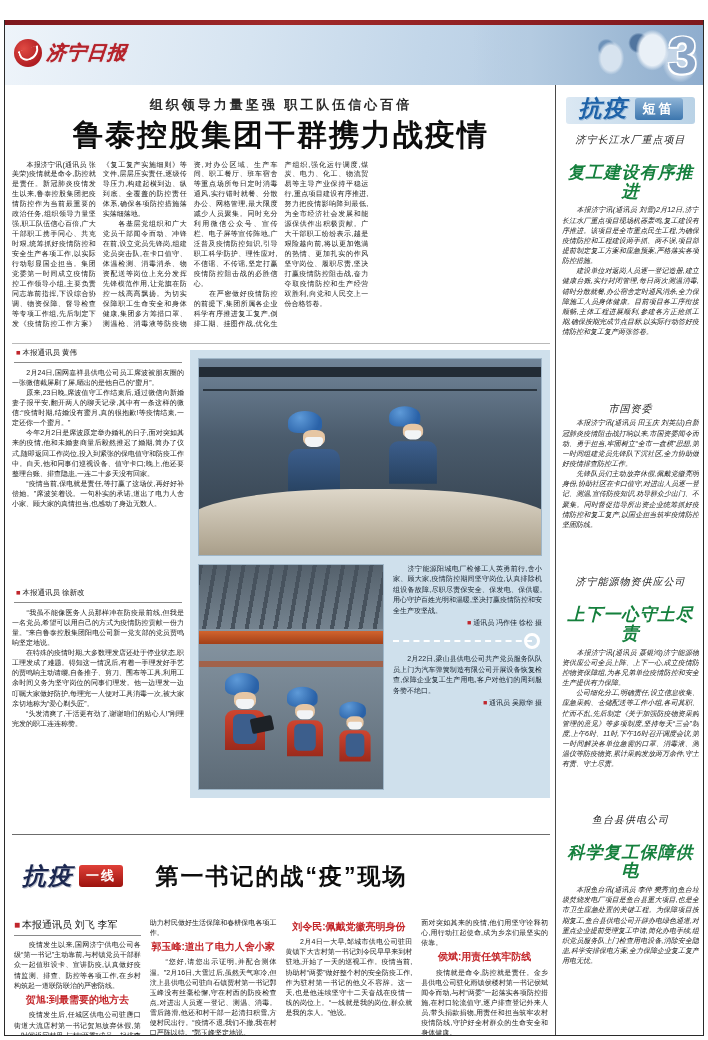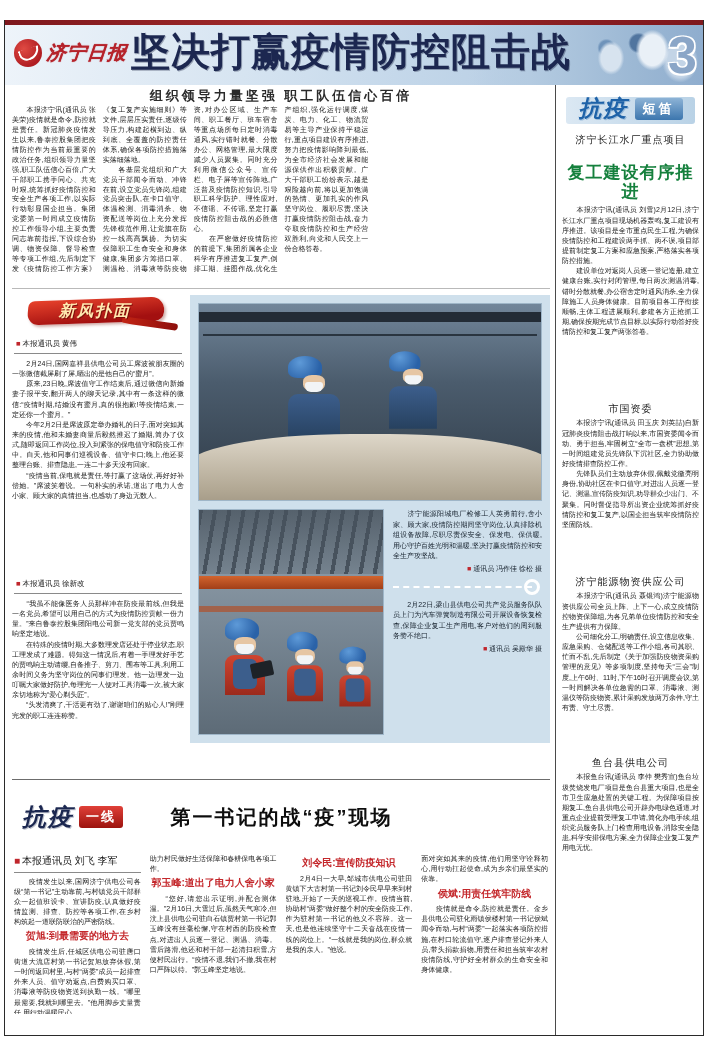--- a/index.html
+++ b/index.html
@@ -25,21 +25,21 @@
   .date-block{position:absolute;right:64px;top:15px;text-align:right;color:#1c3f77;z-index:2;}
   .date-line{font-size:11px;font-weight:bold;letter-spacing:1px;}
   .credits-line{font-size:6.5px;margin-top:3px;color:#27416f;}
   .page-num{position:absolute;right:6px;top:0px;font-size:52px;line-height:60px;font-weight:900;color:#8ba6c7;z-index:2;
     text-shadow:-1.5px -1.5px 0 #fff,1.5px -1.5px 0 #fff,-1.5px 1.5px 0 #fff,1.5px 1.5px 0 #fff;}
   
   .content{display:flex;height:951px;}
   .main{flex:1;padding:0 5px 0 7px;overflow:hidden;}
   .right-col{width:148px;border-left:1.5px solid #4a4a4a;padding:3px 4px 0 6px;overflow:hidden;}
   
-  .lead{text-align:center;padding-top:2px;}
+  .lead{text-align:center;padding-top:11px;}
   .lead-kicker{font-size:13px;font-weight:600;color:#2a2a2a;letter-spacing:3px;}
   .lead-headline{font-size:30px;font-weight:900;color:#0d0d0d;letter-spacing:2px;margin:5px 0 9px;line-height:1.05;}
   .lead-body{column-count:6;column-gap:7px;column-fill:auto;height:176px;overflow:hidden;font-size:7px;line-height:1.42;text-align:justify;white-space:pre-line;color:#191919;}
   
   .mid-row{display:flex;border-top:1px solid #b9b9b9;margin-top:7px;padding-top:4px;height:486px;}
   .left-col{width:178px;padding-right:6px;overflow:hidden;}
   .flag{position:relative;width:152px;height:32px;margin:4px auto 10px;}
   .flag-bg{position:absolute;left:6px;top:2px;right:10px;bottom:6px;background:linear-gradient(175deg,#e8432c,#a31010 80%);border-radius:6px 14px 8px 12px;transform:skewX(-7deg) rotate(-2deg);box-shadow:2px 2px 3px rgba(120,20,10,.35);}
   .flag-tail{position:absolute;right:-4px;bottom:2px;width:56px;height:7px;background:linear-gradient(90deg,#c22414,#8d0f0c);border-radius:0 8px 10px 50%;transform:rotate(8deg);}
   .flag-text{position:absolute;left:0;right:6px;top:4px;text-align:center;font-size:16px;font-weight:900;font-style:italic;color:#ffe9b0;letter-spacing:2px;text-shadow:1px 1px 0 #7d0e0a;}
@@ -78,71 +78,66 @@
   .caption{font-size:7px;line-height:1.5;text-align:justify;color:#15202c;white-space:pre-line;}
   .credit{font-size:7px;text-align:right;margin-top:2px;color:#15202c;}
   .dash-sep{border-top:2px dashed #fff;margin:12px 10px 12px 0;position:relative;}
   .dash-sep::after{content:"";position:absolute;right:-8px;top:-9px;width:10px;height:10px;border:3.5px solid #fff;border-radius:50%;}
   
   .bottom-section{border-top:1.5px solid #6c6c6c;margin-top:5px;padding-top:7px;}
   .bs-header{display:flex;align-items:center;margin-bottom:7px;}
   .battle-badge{display:flex;align-items:center;margin-left:10px;flex:0 0 auto;}
   .badge-kang{font-family:"DejaVu Serif","Liberation Serif",serif;font-size:24px;font-weight:900;font-style:italic;color:#1b2750;letter-spacing:2px;text-shadow:1px 1px 0 rgba(27,39,80,.3);}
   .badge-line{background:linear-gradient(180deg,#e04038,#9c130e);color:#fff;font-size:13px;font-weight:800;padding:2px 7px;border-radius:3px;margin-left:5px;letter-spacing:2px;}
-  .bs-headline{flex:1;text-align:center;font-size:20px;font-weight:900;letter-spacing:2px;color:#0d0d0d;padding-right:110px;}
+  .bs-headline{flex:1;text-align:center;font-size:23px;font-weight:900;letter-spacing:2px;color:#0d0d0d;padding-right:110px;}
   .bs-cols{display:flex;gap:9px;height:160px;overflow:hidden;padding:0 2px;}
   .bs-col{flex:1;font-size:7px;line-height:1.45;text-align:justify;color:#191919;overflow:hidden;}
   .bs-col p{margin:0;white-space:pre-line;}
   .subhead{color:#c4272b;font-weight:800;font-size:10px;text-align:center;line-height:1.25;margin:3px 0 4px;}
   .bs-byline{font-size:10px;border-bottom:1px solid #8a8a8a;padding-bottom:3px;margin-bottom:4px;}
   
   .kangyi-badge{display:flex;align-items:center;justify-content:center;margin:5px 0 9px;position:relative;}
   .kangyi-badge::before{content:"";position:absolute;left:4px;right:4px;top:4px;bottom:0;background:linear-gradient(90deg,#dbe8f3,#b9d2e6);border-radius:3px;z-index:0;}
   .ky-main{position:relative;z-index:1;font-family:"DejaVu Serif","Liberation Serif",serif;font-size:23px;font-weight:900;font-style:italic;color:#1e62a8;letter-spacing:2px;text-shadow:1px 1px 0 rgba(30,98,168,.3);}
   .ky-sub{position:relative;z-index:1;background:linear-gradient(180deg,#8db3d6,#3c76ae);color:#fff;font-size:13px;font-weight:800;letter-spacing:3px;padding:2px 8px;border-radius:3px;margin-left:6px;}
-  .r-art{margin-bottom:9px;}
+  .r-art{margin-bottom:9px;font-style:italic;}
   .r-kicker{text-align:center;font-size:10px;color:#1d1d1d;margin-bottom:2px;letter-spacing:1px;}
   .r-headline{text-align:center;font-size:17px;font-weight:900;letter-spacing:1px;color:#15803d;margin-bottom:4px;line-height:1.1;}
   .r-body{font-size:7px;line-height:1.45;text-align:justify;white-space:pre-line;color:#191919;overflow:hidden;}
   .rb0{height:188px;} .rb1{height:148px;} .rb2{height:156px;} .rb3{height:116px;}
 </style>
 </head>
 <body>
 
 <div class="sheet">
   <div class="top-strip"></div>
 
   <header class="masthead">
     <div class="mh-photo"></div>
     <div class="brand">
       <span class="brand-mark"></span>
       <span class="brand-name">济宁日报</span>
     </div>
-    <div class="banner-title">坚决打赢疫情防控阻击战</div>
     <div class="page-num">3</div>
   </header>
 
   <div class="content">
 
     <div class="main">
 
       <section class="lead">
         <div class="lead-kicker">组织领导力量坚强 职工队伍信心百倍</div>
+        <h2 class="lead-headline">鲁泰控股集团干群携力战疫情</h2>
         <div class="lead-body">　　本报济宁讯(通讯员 张美荣)疫情就是命令,防控就是责任。新冠肺炎疫情发生以来,鲁泰控股集团把疫情防控作为当前最重要的政治任务,组织领导力量坚强,职工队伍信心百倍,广大干部职工携手同心、共克时艰,统筹抓好疫情防控和安全生产各项工作,以实际行动彰显国企担当。集团党委第一时间成立疫情防控工作领导小组,主要负责同志靠前指挥,下设综合协调、物资保障、督导检查等专项工作组,先后制定下发《疫情防控工作方案》《复工复产实施细则》等文件,层层压实责任,逐级传导压力,构建起横到边、纵到底、全覆盖的防控责任体系,确保各项防控措施落实落细落地。
 　　各基层党组织和广大党员干部闻令而动、冲锋在前,设立党员先锋岗,组建党员突击队,在卡口值守、体温检测、消毒消杀、物资配送等岗位上充分发挥先锋模范作用,让党旗在防控一线高高飘扬。为切实保障职工生命安全和身体健康,集团多方筹措口罩、测温枪、消毒液等防疫物资,对办公区域、生产车间、职工餐厅、班车宿舍等重点场所每日定时消毒通风,实行错时就餐、分散办公、网格管理,最大限度减少人员聚集。同时充分利用微信公众号、宣传栏、电子屏等宣传阵地,广泛普及疫情防控知识,引导职工科学防护、理性应对,不信谣、不传谣,坚定打赢疫情防控阻击战的必胜信心。
 　　在严密做好疫情防控的前提下,集团所属各企业科学有序推进复工复产,倒排工期、挂图作战,优化生产组织,强化运行调度,煤炭、电力、化工、物流贸易等主导产业保持平稳运行,重点项目建设有序推进,努力把疫情影响降到最低,为全市经济社会发展和能源保供作出积极贡献。广大干部职工纷纷表示,越是艰险越向前,将以更加饱满的热情、更加扎实的作风坚守岗位、履职尽责,坚决打赢疫情防控阻击战,奋力夺取疫情防控和生产经营双胜利,向党和人民交上一份合格答卷。</div>
       </section>
 
       <div class="mid-row">
         <aside class="left-col">
-          <div class="flag">
-            <div class="flag-bg"></div>
-            <div class="flag-tail"></div>
-            <div class="flag-text">新风扑面</div>
-          </div>
 
           <div class="byline">
             <span class="marker">■</span><span>本报通讯员 黄伟</span>
           </div>
           <div class="art-body art1-body">　　2月24日,国网嘉祥县供电公司员工席波被朋友圈的一张微信截屏刷了屏,晒出的是他自己的“蜜月”。
 　　原来,23日晚,席波值守工作结束后,通过微信向新婚妻子报平安,翻开两人的聊天记录,其中有一条这样的微信:“疫情时期,结婚没有蜜月,真的很抱歉!等疫情结束,一定还你一个蜜月。”
 　　今年2月2日是席波原定举办婚礼的日子,面对突如其来的疫情,他和未婚妻商量后毅然推迟了婚期,简办了仪式,随即返回工作岗位,投入到紧张的保电值守和防疫工作中。白天,他和同事们巡视设备、值守卡口;晚上,他还要整理台账、排查隐患,一连二十多天没有回家。
 　　“疫情当前,保电就是责任,等打赢了这场仗,再好好补偿她。”席波笑着说。一句朴实的承诺,道出了电力人舍小家、顾大家的真情担当,也感动了身边无数人。</div>
 
           <div class="byline">
@@ -228,21 +223,21 @@
             <p>　　疫情发生以来,国网济宁供电公司各级“第一书记”主动靠前,与村镇党员干部群众一起值班设卡、宣讲防疫,认真做好疫情监测、排查、防控等各项工作,在乡村构筑起一道联防联治的严密防线。</p>
             <div class="subhead">贺旭:到最需要的地方去</div>
             <p>　　疫情发生后,任城区供电公司驻唐口街道大流店村第一书记贺旭放弃休假,第一时间返回村里,与村“两委”成员一起排查外来人员、值守劝返点,自费购买口罩、消毒液等防疫物资送到执勤一线。“哪里最需要,我就到哪里去。”他用脚步丈量责任,用行动温暖民心。</p>
           </div>
           <div class="bs-col">
             <p>助力村民做好生活保障和春耕保电各项工作。</p>
             <div class="subhead">郭玉峰:道出了电力人舍小家</div>
             <p>　　“您好,请您出示证明,并配合测体温。”2月16日,大雪过后,虽然天气寒冷,但汶上县供电公司驻白石镇贾村第一书记郭玉峰没有丝毫松懈,守在村西的防疫检查点,对进出人员逐一登记、测温、消毒。雪后路滑,他还和村干部一起清扫积雪,方便村民出行。“疫情不退,我们不撤,我在村口严阵以待。”郭玉峰坚定地说。</p>
           </div>
           <div class="bs-col">
-            <div class="subhead">刘令民:宣传防疫知识</div>
+            <div class="subhead">刘令民:佩戴党徽亮明身份</div>
             <p>　　2月4日一大早,邹城市供电公司驻田黄镇下大古村第一书记刘令民早早来到村驻地,开始了一天的巡视工作。疫情当前,协助村“两委”做好整个村的安全防疫工作,作为驻村第一书记的他义不容辞。这一天,也是他连续坚守十二天奋战在疫情一线的岗位上。“一线就是我的岗位,群众就是我的亲人。”他说。</p>
           </div>
           <div class="bs-col">
             <p>面对突如其来的疫情,他们用坚守诠释初心,用行动扛起使命,成为乡亲们最坚实的依靠。</p>
             <div class="subhead">侯斌:用责任筑牢防线</div>
             <p>　　疫情就是命令,防控就是责任。金乡县供电公司驻化雨镇侯楼村第一书记侯斌闻令而动,与村“两委”一起落实各项防控措施,在村口轮流值守,逐户排查登记外来人员,带头捐款捐物,用责任和担当筑牢农村疫情防线,守护好全村群众的生命安全和身体健康。</p>
           </div>
         </div>
       </section>
     </div>
@@ -261,24 +256,26 @@
       </article>
 
       <article class="r-art">
         <div class="r-kicker">市国资委</div>
         <div class="r-body rb1">　　本报济宁讯(通讯员 田玉庆 刘英喆)自新冠肺炎疫情阻击战打响以来,市国资委闻令而动、勇于担当,牢固树立“全市一盘棋”思想,第一时间组建党员先锋队下沉社区,全力协助做好疫情排查防控工作。
 　　先锋队员们主动放弃休假,佩戴党徽亮明身份,协助社区在卡口值守,对进出人员逐一登记、测温,宣传防疫知识,劝导群众少出门、不聚集。同时督促指导所出资企业统筹抓好疫情防控和复工复产,以国企担当筑牢疫情防控坚固防线。</div>
       </article>
 
       <article class="r-art">
         <div class="r-kicker">济宁能源物资供应公司</div>
+        <h3 class="r-headline">上下一心守土尽责</h3>
         <div class="r-body rb2">　　本报济宁讯(通讯员 聂银鸿)济宁能源物资供应公司全员上阵、上下一心,成立疫情防控物资保障组,为各兄弟单位疫情防控和安全生产提供有力保障。
 　　公司细化分工,明确责任,设立信息收集、应急采购、仓储配送等工作小组,各司其职、忙而不乱,先后制定《关于加强防疫物资采购管理的意见》等多项制度,坚持每天“三会”制度,上午6时、11时,下午16时召开调度会议,第一时间解决各单位急需的口罩、消毒液、测温仪等防疫物资,累计采购发放两万余件,守土有责、守土尽责。</div>
       </article>
 
       <article class="r-art">
         <div class="r-kicker">鱼台县供电公司</div>
+        <h3 class="r-headline">科学复工保障供电</h3>
         <div class="r-body rb3">　　本报鱼台讯(通讯员 李仲 樊秀宣)鱼台垃圾焚烧发电厂项目是鱼台县重大项目,也是全市卫生应急处置的关键工程。为保障项目按期复工,鱼台县供电公司开辟办电绿色通道,对重点企业提前受理复工申请,简化办电手续,组织党员服务队上门检查用电设备,消除安全隐患,科学安排保电方案,全力保障企业复工复产用电无忧。</div>
       </article>
 
     </aside>
   </div>
 </div>
 
 </body></html>

